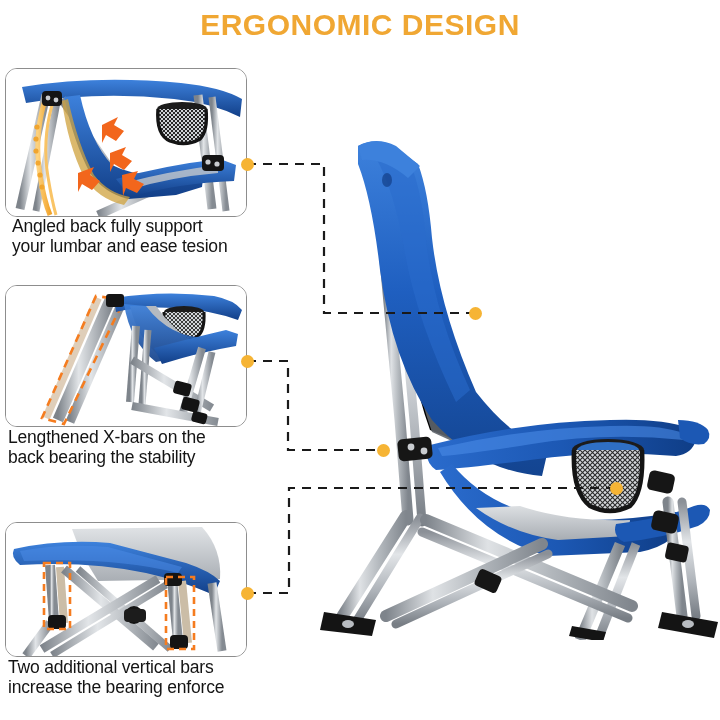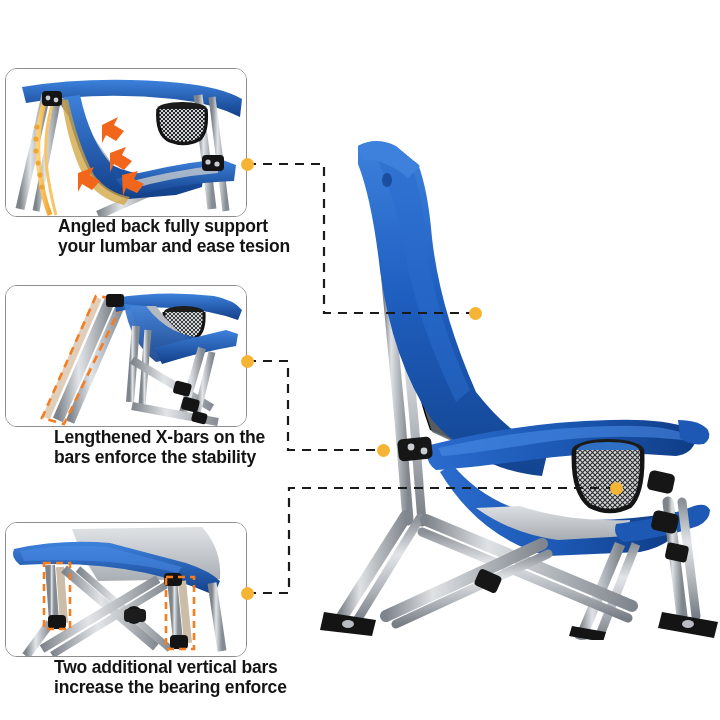--- a/index.html
+++ b/index.html
@@ -34,26 +34,25 @@
     border-radius: 12px;
     background: #ffffff;
     overflow: hidden;
   }
   .panel-art { position: absolute; inset: 0; }
 
   
   .caption {
     position: absolute;
     font-size: 17.5px;
-    font-weight: bold;
+    font-weight: normal;
     color: #141414;
     line-height: 1.16;
     letter-spacing: -0.2px;
     white-space: pre-line;
-    margin-left: 46px;
   }
 
   
   #connectors {
     position: absolute; left: 0; top: 0;
     width: 720px; height: 720px;
     pointer-events: none;
   }
   .dot {
     position: absolute;
@@ -68,20 +67,21 @@
     position: absolute;
     left: 280px; top: 120px;
     width: 440px; height: 520px;
   }
 </style>
 </head>
 <body>
 
 <div id="stage">
 
+  <div id="title">ERGONOMIC DESIGN</div>
 
   <div id="main-chair">
     <svg width="440" height="520" viewBox="0 0 440 520">
       <defs>
         <linearGradient id="blueFab" x1="0" y1="0" x2="0" y2="1">
           <stop offset="0" stop-color="#3d81dc"></stop>
           <stop offset="0.45" stop-color="#1f5fc0"></stop>
           <stop offset="1" stop-color="#134490"></stop>
         </linearGradient>
         <linearGradient id="blueFab2" x1="0" y1="0" x2="1" y2="0">
@@ -386,21 +386,21 @@
         <rect x="38" y="40" width="26" height="66"></rect>
         <rect x="160" y="54" width="28" height="72"></rect>
       </g>
     </svg>
   </div>
 
   <div class="caption" style="left:12px; top:216px;">Angled back fully support
 your lumbar and ease tesion</div>
 
   <div class="caption" style="left:8px; top:427px;">Lengthened X-bars on the
-bars enforce the stability</div>
+back bearing the stability</div>
 
   <div class="caption" style="left:8px; top:657px;">Two additional vertical bars
 increase the bearing enforce</div>
 
   <svg id="connectors">
 
     <polyline points="247,164 324,164 324,313 475,313" fill="none" stroke="#1a1a1a" stroke-width="2.2" stroke-dasharray="9 7"></polyline>
 
     <polyline points="247,361 288,361 288,450 383,450" fill="none" stroke="#1a1a1a" stroke-width="2.2" stroke-dasharray="9 7"></polyline>
 

